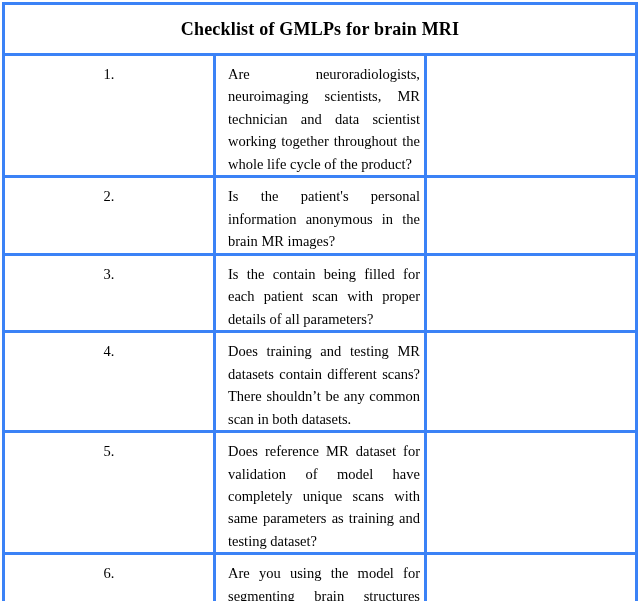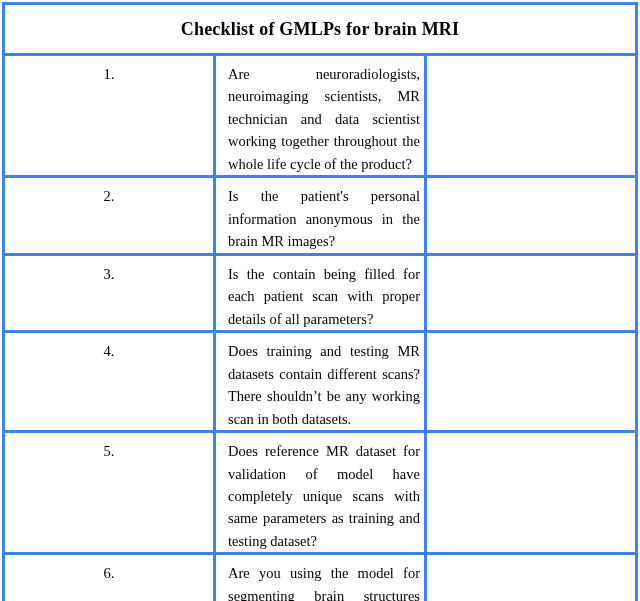--- a/index.html
+++ b/index.html
@@ -75,21 +75,21 @@
           <td class="question">Is the patient's personal information anonymous in the brain MR images?</td>
           <td class="check"></td>
         </tr>
         <tr>
           <td class="num">3.</td>
           <td class="question">Is the contain being filled for each patient scan with proper details of all parameters?</td>
           <td class="check"></td>
         </tr>
         <tr>
           <td class="num">4.</td>
-          <td class="question">Does training and testing MR datasets contain different scans? There shouldn’t be any working scan in both datasets.</td>
+          <td class="question">Does training and testing MR datasets contain different scans? There shouldn’t be any common scan in both datasets.</td>
           <td class="check"></td>
         </tr>
         <tr>
           <td class="num">5.</td>
           <td class="question">Does reference MR dataset for validation of model have completely unique scans with same parameters as training and testing dataset?</td>
           <td class="check"></td>
         </tr>
         <tr>
           <td class="num">6.</td>
           <td class="question">Are you using the model for segmenting brain structures from the specific contrast for which it has been trained for? If so, don’t use it for other contrasts.</td>

